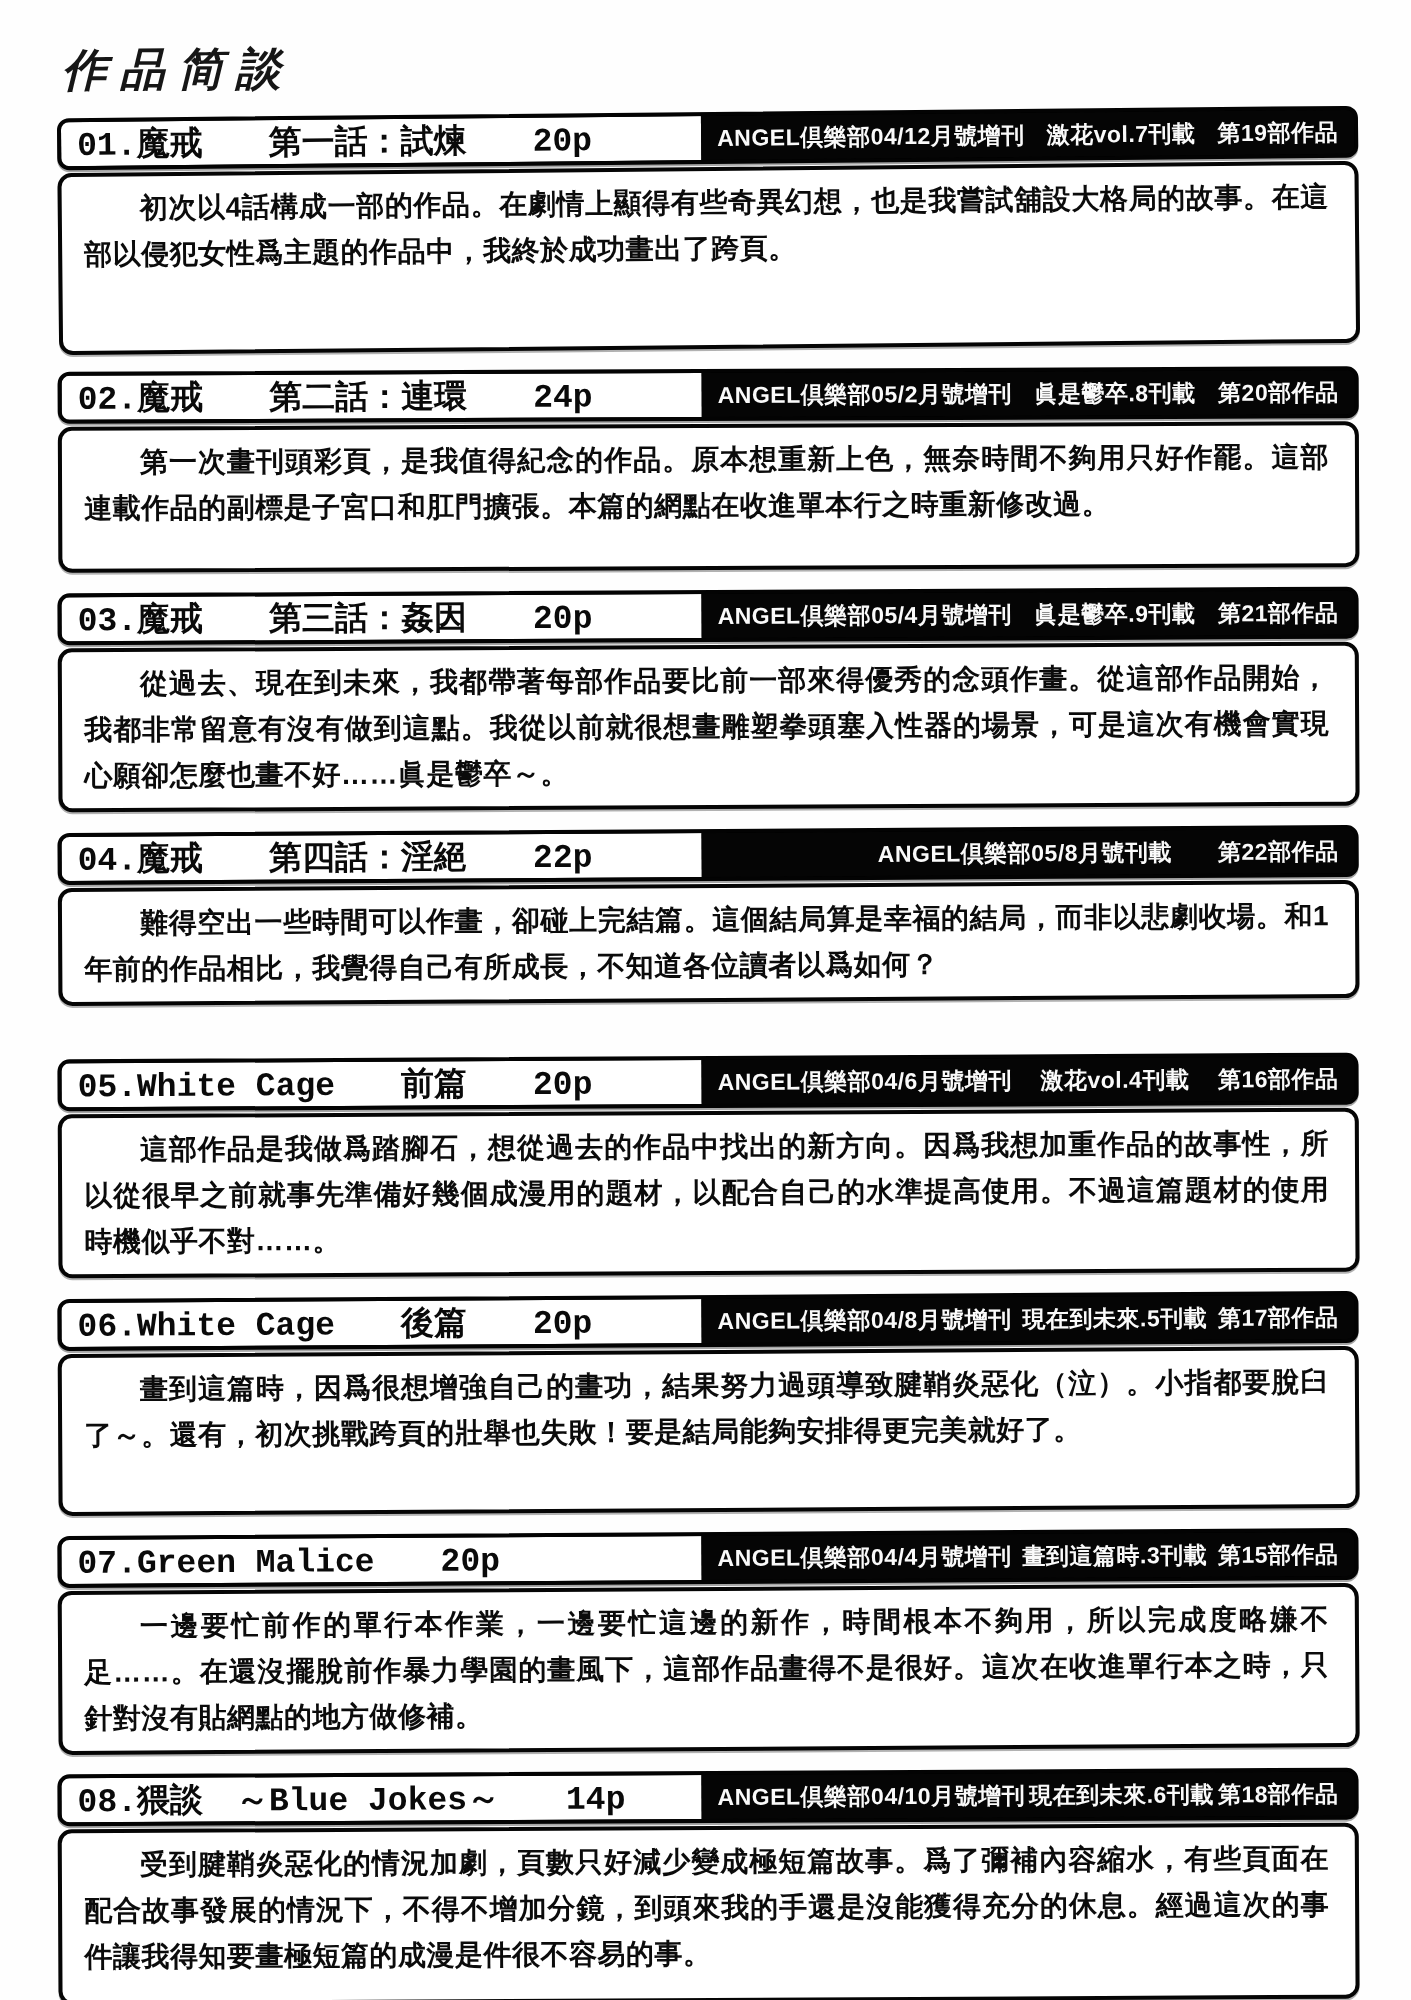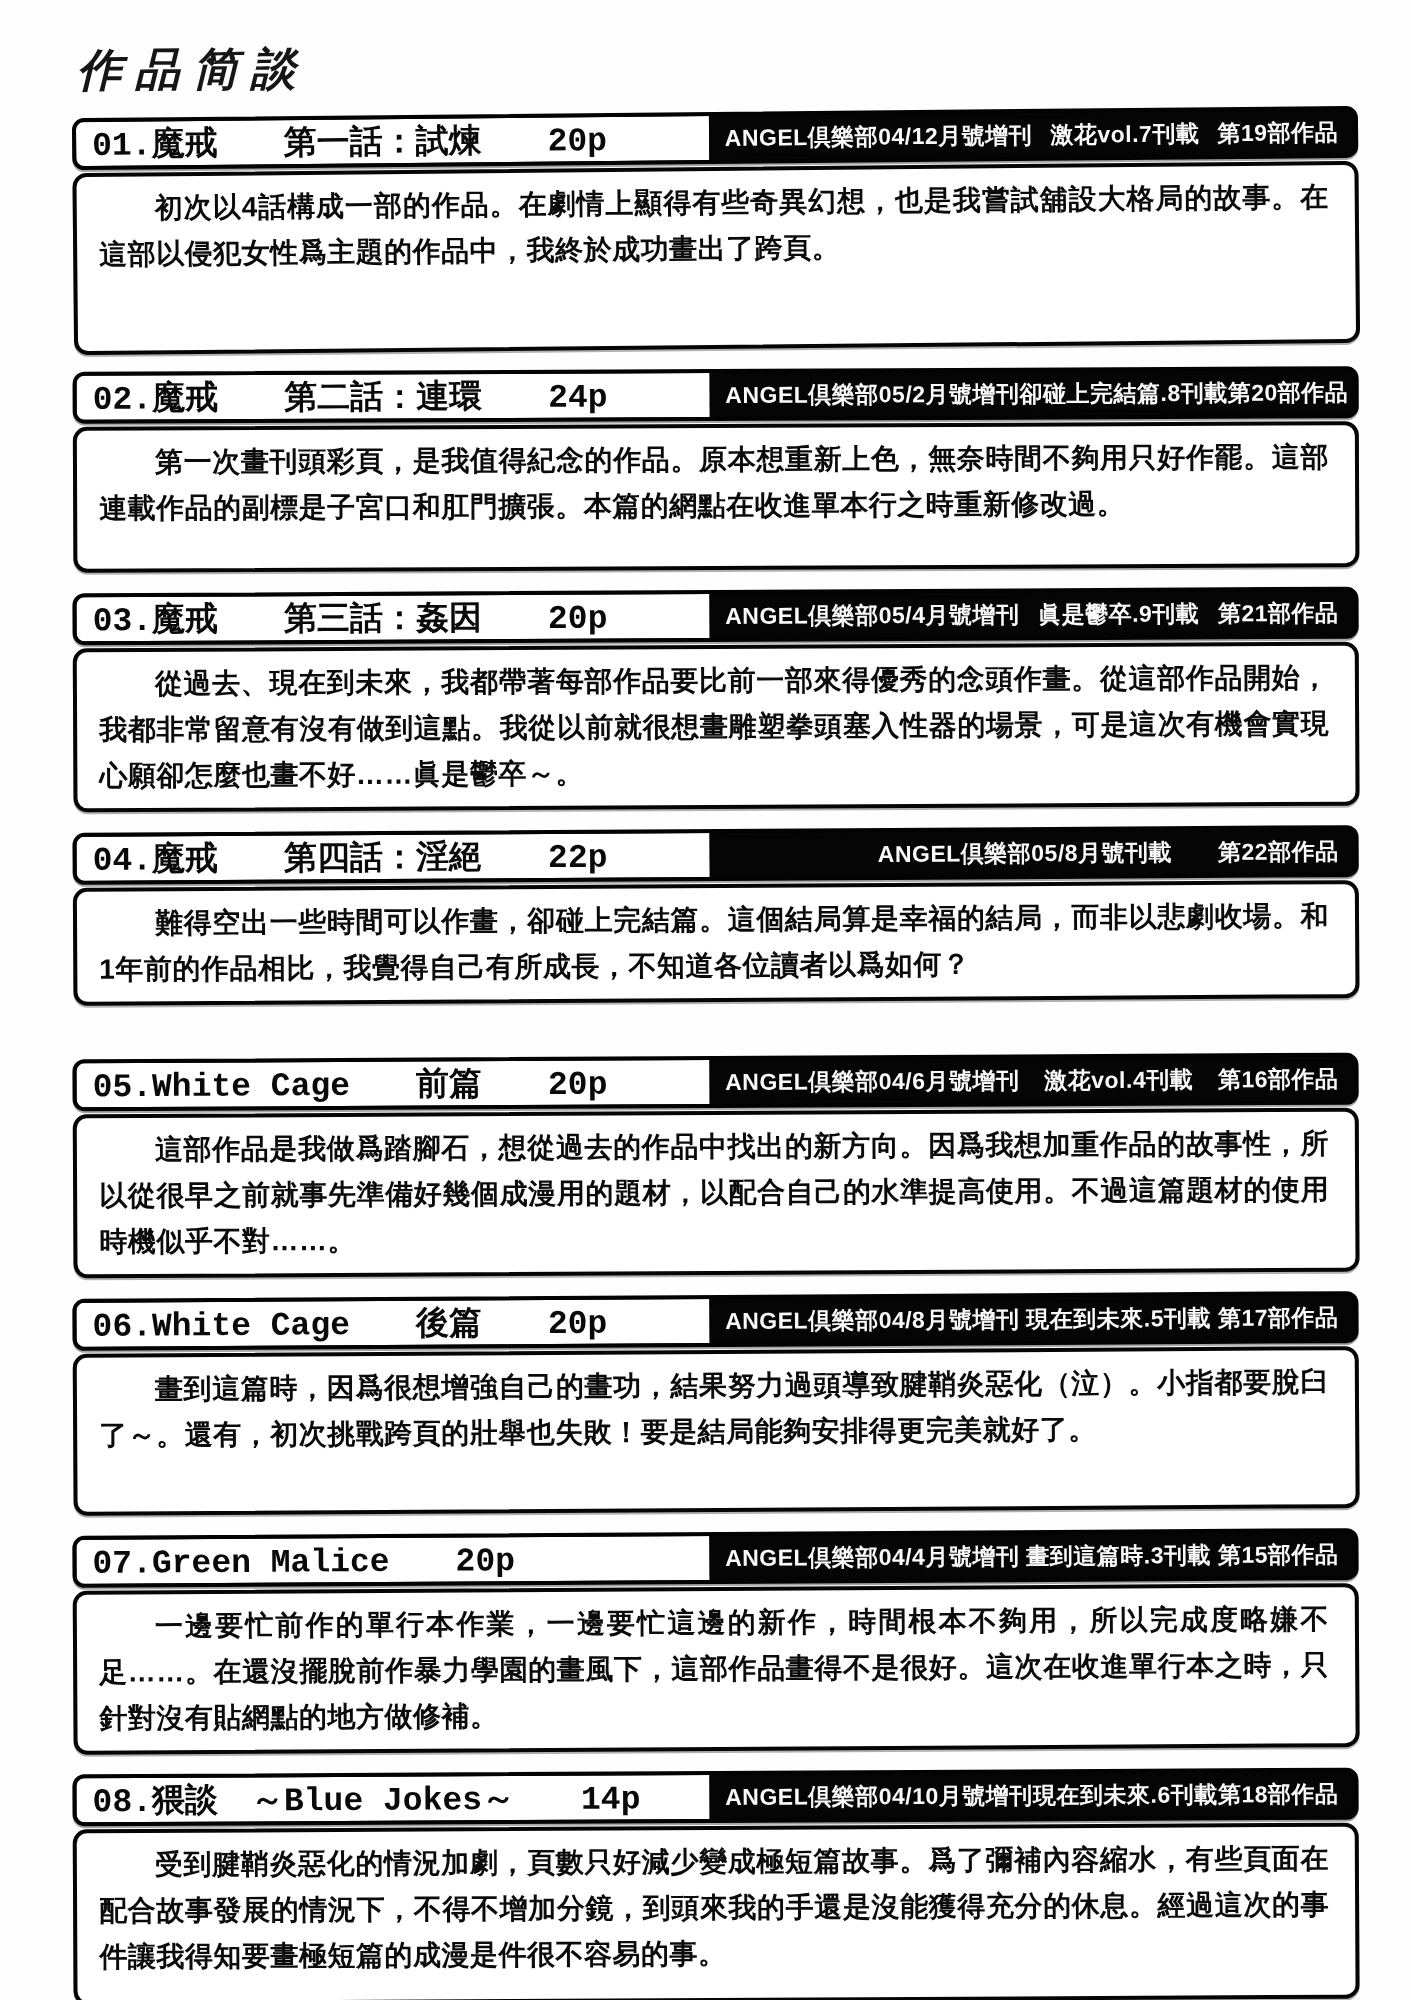--- a/index.html
+++ b/index.html
@@ -2,21 +2,21 @@
 <html><head>
 <meta charset="utf-8">
 <style>
   * { margin: 0; padding: 0; box-sizing: border-box; }
   html, body { background: #ffffff; }
   .page {
     position: relative;
     width: 1411px;
     height: 2000px;
     background: #fefefe;
-    padding: 34px 52px 0 73px;
+    padding: 34px 52px 0 58px;
     font-family: "Liberation Sans", sans-serif;
     color: #0c0c0c;
     overflow: hidden;
   }
   .page-title {
     font-family: "DejaVu Serif", serif;
     font-style: italic;
     font-weight: 700;
     font-size: 45px;
     letter-spacing: 13px;
@@ -103,21 +103,21 @@
     <div class="desc" style="min-height:182px">
       <p>初次以4話構成一部的作品。在劇情上顯得有些奇異幻想，也是我嘗試舖設大格局的故事。在這部以侵犯女性爲主題的作品中，我終於成功畫出了跨頁。</p>
     </div>
   </section>
 
   <section class="work" style="--tilt:-0.25deg">
     <div class="bar">
       <div class="bar-title">02.魔戒　　第二話：連環　　24p</div>
       <div class="bar-pub">
         <span>ANGEL倶樂部05/2月號增刊</span>
-        <span>卻碰上完結篇.8刊載</span>
+        <span>眞是鬱卒.8刊載</span>
         <span>第20部作品</span>
       </div>
     </div>
     <div class="desc" style="min-height:146px">
       <p>第一次畫刊頭彩頁，是我值得紀念的作品。原本想重新上色，無奈時間不夠用只好作罷。這部連載作品的副標是子宮口和肛門擴張。本篇的網點在收進單本行之時重新修改過。</p>
     </div>
   </section>
 
   <section class="work" style="--tilt:-0.3deg">
     <div class="bar">

